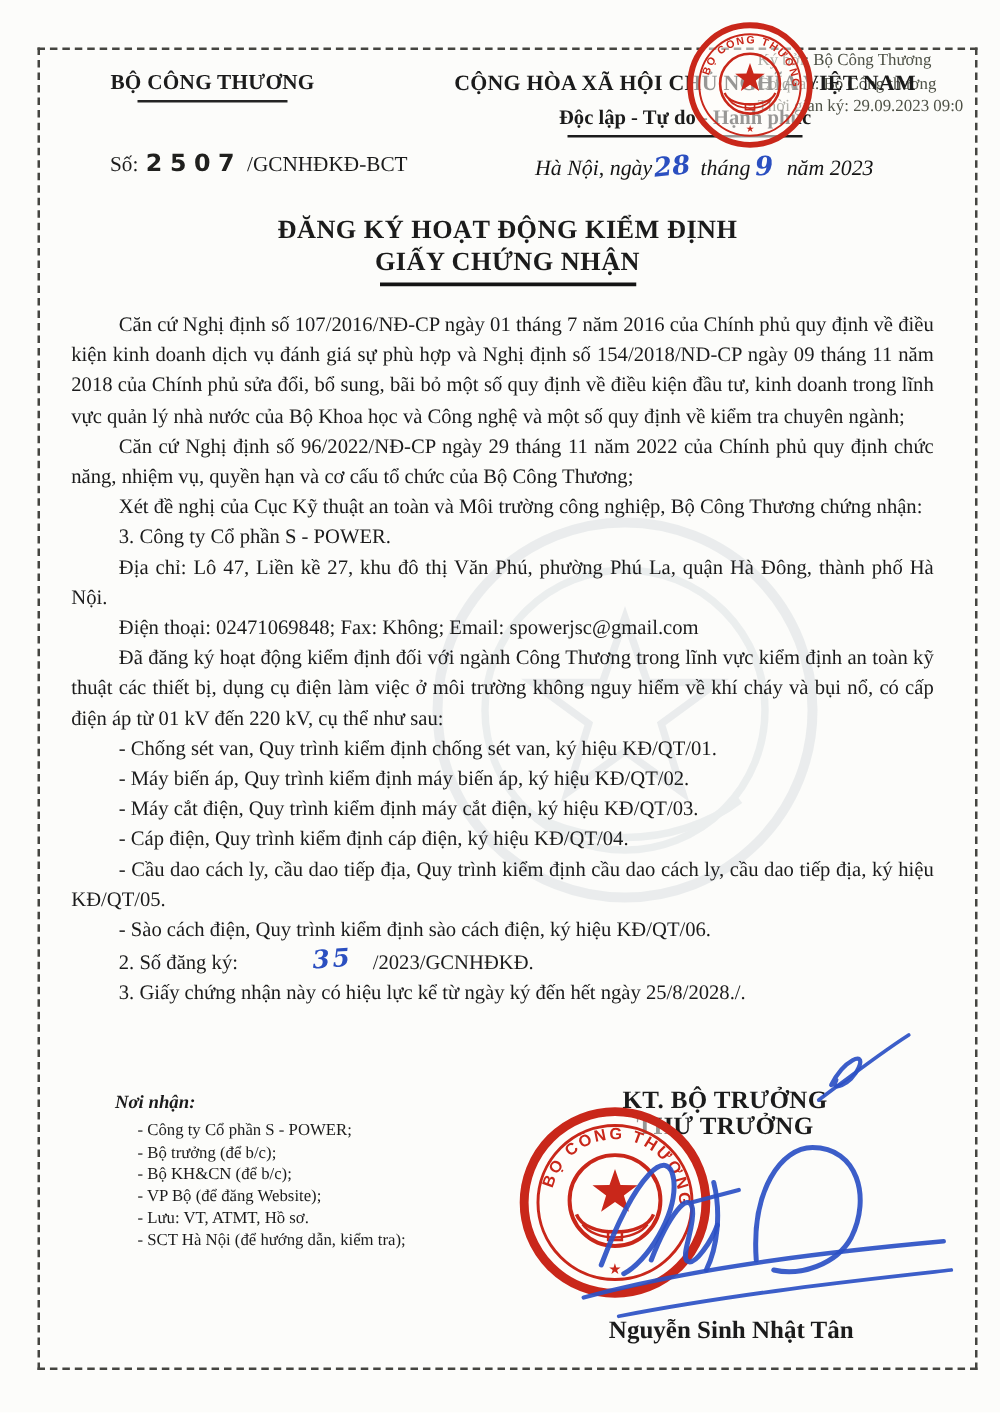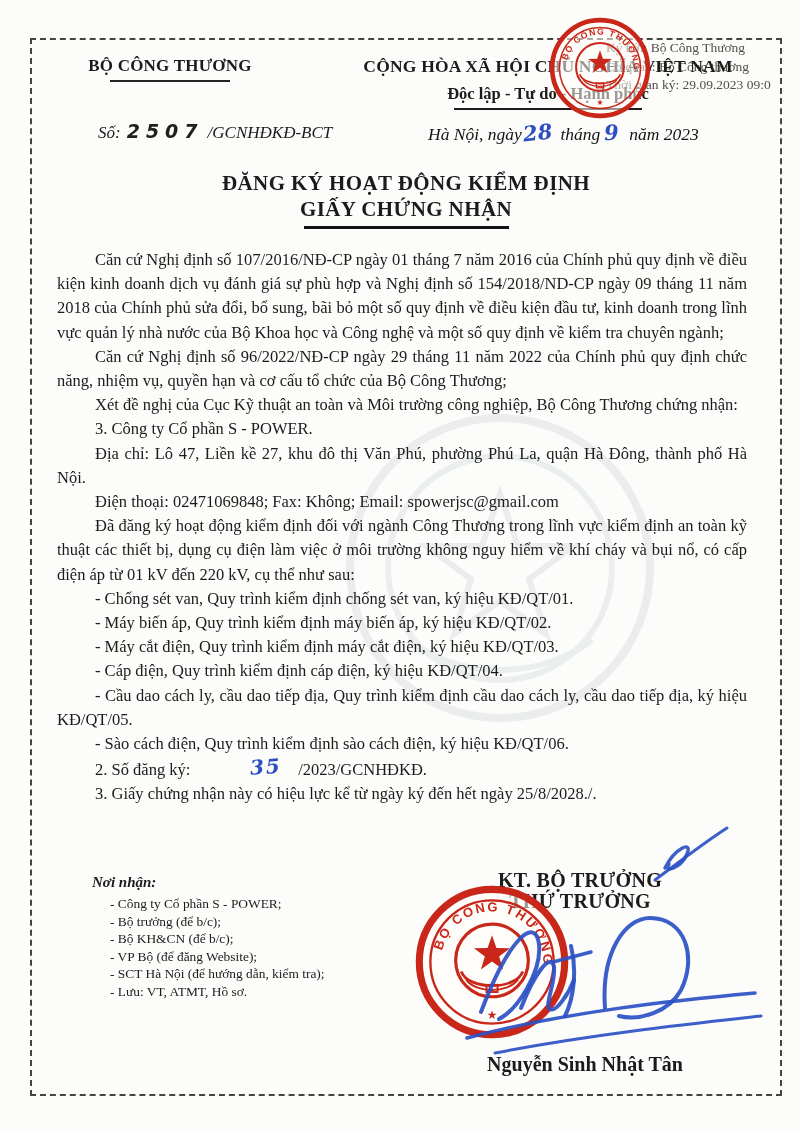--- a/index.html
+++ b/index.html
@@ -22,21 +22,21 @@
   .nh1{font-weight:bold;font-size:17.5px;letter-spacing:.2px;white-space:nowrap;}
   .nh2{font-weight:bold;font-size:16.5px;margin-top:7px;}
   .header-center .rule{width:188px;height:2px;background:#1c1c1c;margin:4px auto 0;}
   .digi-sign{
     position:absolute;left:606px;top:39px;width:177px;z-index:3;overflow:hidden;
     font-size:13.5px;line-height:18.6px;color:#4e5146;white-space:nowrap;
   }
   .stamp-top{position:absolute;left:548px;top:16px;width:104px;height:104px;z-index:6;}
   .stamp-bottom{position:absolute;left:413px;top:883px;width:158px;height:158px;z-index:6;}
   
-  .so-line{position:absolute;left:98px;top:120px;z-index:4;font-size:17px;font-style:italic;}
+  .so-line{position:absolute;left:88px;top:120px;z-index:4;font-size:17px;}
   .so-digits{
     font-family:"DejaVu Sans", sans-serif;font-weight:bold;font-size:19px;
     letter-spacing:6px;margin:0 4px 0 6px;color:#20201e;
   }
   .date-line{position:absolute;left:428px;top:120px;z-index:4;font-style:italic;font-size:17.5px;color:#141414;}
   .hand{color:#2b4fc0;font-family:"DejaVu Serif", serif;font-style:italic;font-weight:bold;display:inline-block;}
   .hand-day{font-size:21px;transform:rotate(-6deg);margin:0 4px 0 1px;}
   .hand-month{font-size:21px;transform:rotate(-3deg);margin:0 6px 0 4px;}
   
   .title-block{position:absolute;left:94px;top:170px;width:624px;text-align:center;z-index:4;}
@@ -151,22 +151,22 @@
     <path class="ink" d="M12,60 C36,42 62,22 84,8" stroke-width="3"></path>
   </svg>
 
   <div class="recipients">
     <div class="rc-header">Nơi nhận:</div>
     <div class="rc-list">
       <div class="rc-item">- Công ty Cổ phần S - POWER;</div>
       <div class="rc-item">- Bộ trưởng (để b/c);</div>
       <div class="rc-item">- Bộ KH&amp;CN (để b/c);</div>
       <div class="rc-item">- VP Bộ (để đăng Website);</div>
+      <div class="rc-item">- Lưu: VT, ATMT, Hồ sơ.</div>
       <div class="rc-item">- SCT Hà Nội (để hướng dẫn, kiểm tra);</div>
-      <div class="rc-item">- Lưu: VT, ATMT, Hồ sơ.</div>
     </div>
   </div>
 
   <div class="sig-authority">
     <div>KT. BỘ TRƯỞNG</div>
     <div>THỨ TRƯỞNG</div>
   </div>
 
   <svg class="stamp-bottom" viewBox="0 0 200 200">
     <use href="#stamp-art"></use>

